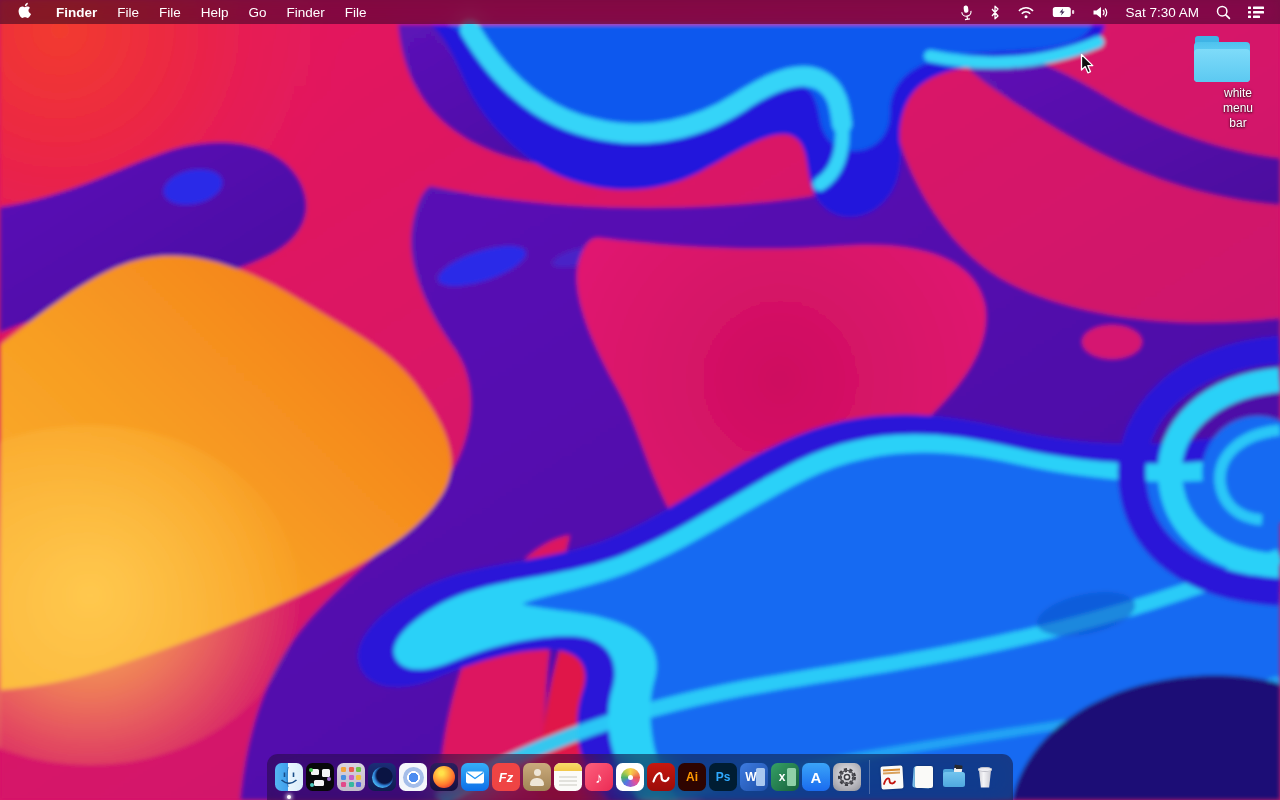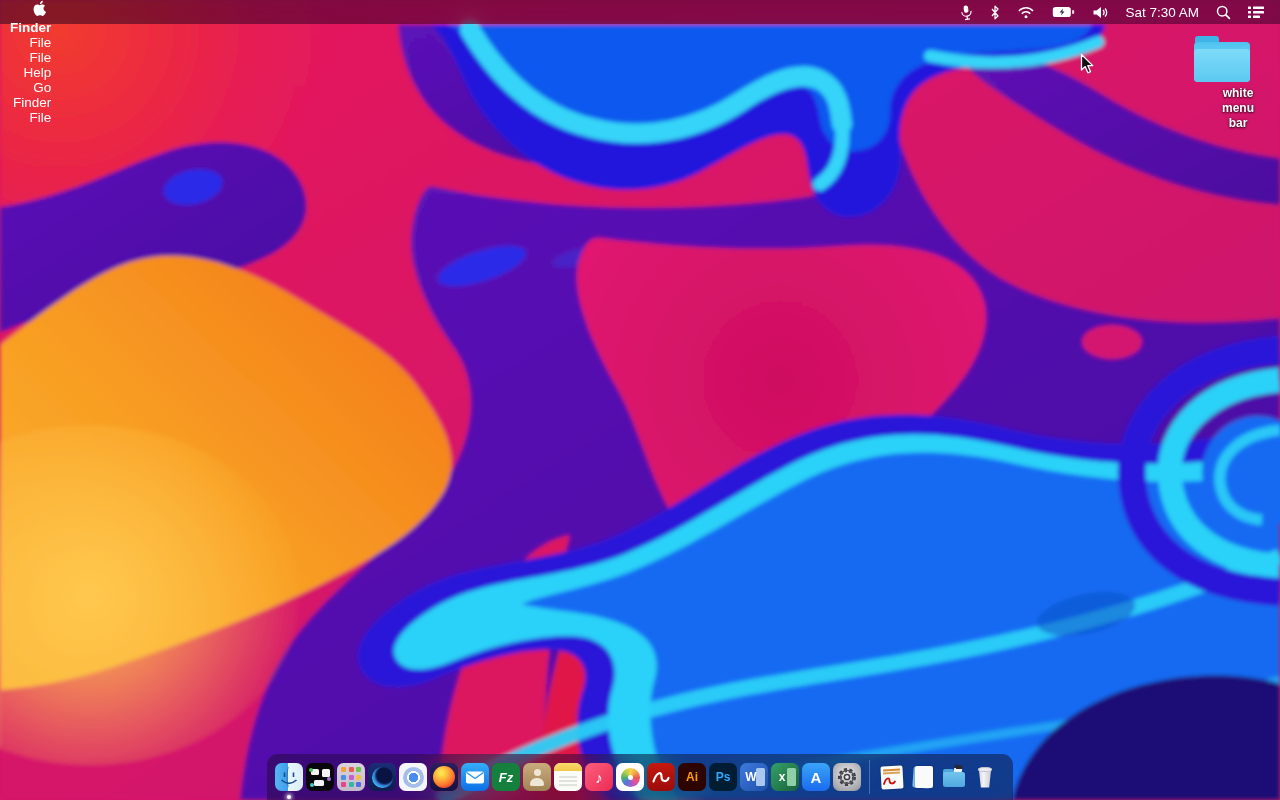--- a/index.html
+++ b/index.html
@@ -4,37 +4,37 @@
 <style>
   html,body{margin:0;padding:0;width:1280px;height:800px;overflow:hidden;
     font-family:"Liberation Sans",sans-serif;-webkit-font-smoothing:antialiased;}
   #screen{position:relative;width:1280px;height:800px;overflow:hidden;background:#D81468;}
   #wallpaper{position:absolute;inset:0;width:100%;height:100%;display:block;}
 
   
   #menubar{position:absolute;left:0;top:0;width:100%;height:24px;
     background:rgba(36,10,36,.55);backdrop-filter:blur(10px) saturate(1.4);
     display:flex;align-items:center;justify-content:space-between;color:#fff;font-size:13.5px;z-index:30;}
-  .mb-left{display:flex;align-items:flex-end;height:100%;flex-direction:column;}
+  .mb-left{display:flex;align-items:flex-start;height:100%;}
   .mb-apple{display:flex;align-items:center;padding:0 14px 0 18px;height:100%;cursor:default;}
   .mb-item{padding:0 10px;height:100%;display:flex;align-items:center;white-space:nowrap;}
   .mb-item.bold{font-weight:700;}
   .mb-right{display:flex;align-items:center;height:100%;gap:17px;padding-right:16px;}
   .mb-right svg{display:block;}
   .mb-clock{font-size:13.5px;white-space:nowrap;}
 
   
   #desk-folder{position:absolute;left:1188px;top:36px;width:68px;text-align:center;z-index:10;cursor:default;}
   .fold{position:relative;width:56px;height:46px;margin:0 auto;}
   .fold .tab{position:absolute;left:1px;top:0;width:24px;height:10px;background:#3FB4E6;border-radius:3px 3px 0 0;}
   .fold .body{position:absolute;left:0;top:6px;width:56px;height:40px;border-radius:4px;
     background:linear-gradient(180deg,#4EC2EE 0%,#63CFF4 30%,#78D9F8 100%);}
   .fold .front{position:absolute;left:0;top:13px;width:56px;height:33px;border-radius:4px;
     background:linear-gradient(180deg,#7EDBF9 0%,#5CC9F1 100%);}
-  #desk-folder .lbl{margin-top:4px;color:#fff;font-size:12px;font-weight:700;line-height:1.25;
+  #desk-folder .lbl{margin-top:4px;color:#fff;font-size:12px;font-weight:400;line-height:1.25;
     text-shadow:0 1px 2px rgba(0,0,0,.7),0 0 3px rgba(0,0,0,.45);margin-left:32px;}
 
   
   #cursor{position:absolute;left:1080px;top:53px;z-index:60;pointer-events:none;}
 
   
   #dock{position:absolute;left:267px;top:754px;width:746px;height:46px;box-sizing:border-box;
     background:rgba(28,16,38,.52);backdrop-filter:blur(16px) saturate(1.4);
     border-radius:11px 11px 0 0;display:flex;align-items:center;gap:3px;padding:0 8px;z-index:40;}
   .di{position:relative;width:28px;height:28px;border-radius:6.5px;flex:0 0 auto;overflow:hidden;}
@@ -56,21 +56,21 @@
   .i-fxn{background:linear-gradient(180deg,#1B2D77,#101C50);}
   .i-fxn .c{position:absolute;inset:3.5px;border-radius:50%;
     background:radial-gradient(circle at 60% 40%,#0A1443 0 44%,#2E7FD6 58%,#49B5EF 72%,#0E1A55 88%);}
   .i-chr{background:#F4F6FB;}
   .i-chr .c{position:absolute;inset:3.5px;border-radius:50%;
     background:radial-gradient(circle,#4C8CF0 0 30%,#FFFFFF 32% 42%,#A4BDE9 44% 100%);}
   .i-ff{background:linear-gradient(180deg,#2B1E5E,#171040);}
   .i-ff .c{position:absolute;inset:3px;border-radius:50%;
     background:radial-gradient(circle at 38% 32%,#FFE14A 0 10%,#FFB43C 32%,#FF7A2E 58%,#E8452F 78%,#B93A64 96%);}
   .i-mail{background:linear-gradient(180deg,#35AEF8,#0D6FE8);}
-  .i-fz{background:#15803d;}
+  .i-fz{background:#ef4444;}
   .i-fz .lab{color:#fff;font-style:italic;font-size:13px;}
   .i-ct{background:linear-gradient(180deg,#CBAB7C,#A08355);}
   .i-ct .h{position:absolute;left:10.5px;top:6px;width:7px;height:7px;border-radius:50%;background:#EFE6D6;}
   .i-ct .b{position:absolute;left:7px;top:14.5px;width:14px;height:8px;border-radius:7px 7px 2px 2px;background:#EFE6D6;}
   .i-nt{background:#FBFBF8;}
   .i-nt .top{position:absolute;left:0;top:0;width:100%;height:8px;background:linear-gradient(180deg,#F8DB6B,#F2C84A);}
   .i-nt i{position:absolute;left:5px;width:18px;height:1.6px;background:#E2E2DC;}
   .i-mu{background:linear-gradient(135deg,#FD5F7D,#EB2B54);}
   .i-mu .lab{color:#fff;font-size:15px;font-weight:400;}
   .i-ph{background:#FFFFFF;}

